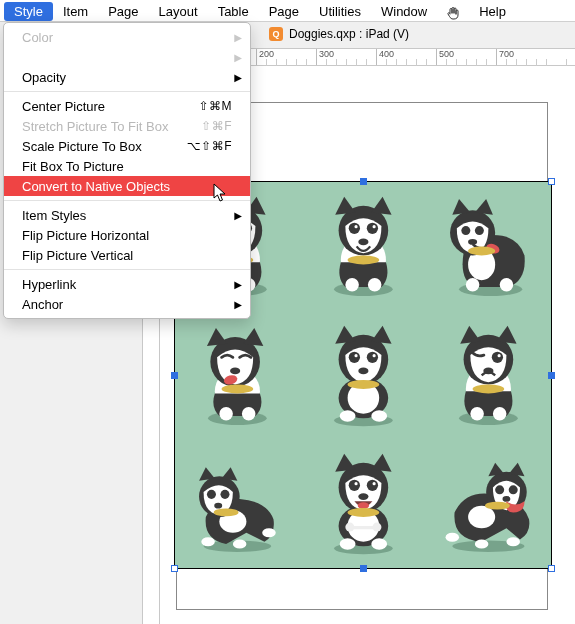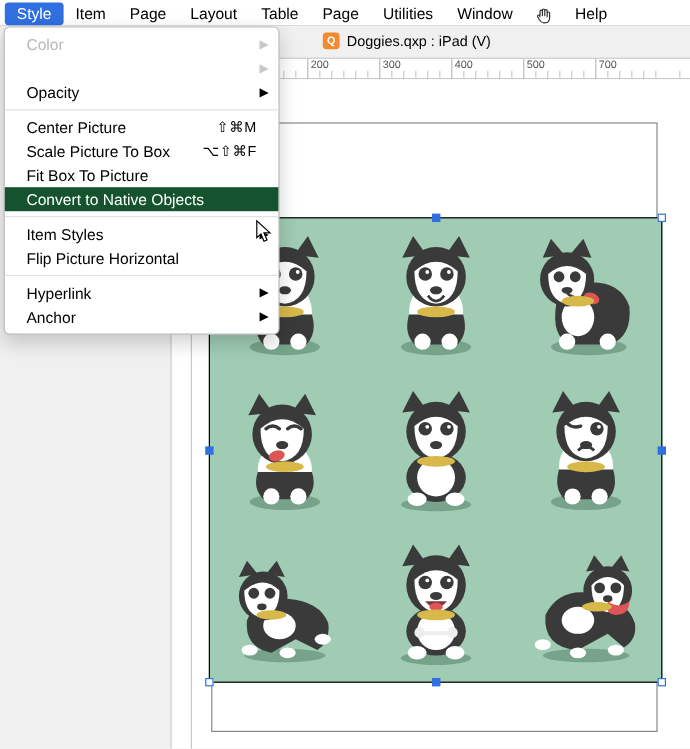--- a/index.html
+++ b/index.html
@@ -18,24 +18,24 @@
   .ruler-h .minor{position:absolute;top:10px;height:8px;border-left:1px solid #ccc;}
   .ruler-v{position:absolute;left:142px;top:44px;bottom:0;width:18px;background:#fff;border-left:1px solid #c8c8c8;border-right:1px solid #c8c8c8;}
   .canvas{position:absolute;left:160px;top:44px;right:0;bottom:0;background:#fff;}
   .page{position:absolute;left:16px;top:36px;width:372px;height:508px;border:1px solid #888;background:#fff;}
   .imgbox{position:absolute;left:-3px;top:78px;width:378px;height:388px;background:#9fccb3;border:1px solid #000;}
   .dog-grid{display:grid;grid-template-columns:repeat(3,1fr);grid-template-rows:repeat(3,1fr);width:100%;height:100%;}
   .dog-cell{position:relative;display:flex;align-items:center;justify-content:center;}
   .dog-cell svg{max-width:90%;max-height:90%;}
   .sel-handle{position:absolute;width:7px;height:7px;background:#fff;border:1px solid #2f6fe0;}
   .sel-cross{position:absolute;width:7px;height:7px;background:#2f6fe0;}
-  .dropdown{position:absolute;left:3px;top:22px;width:230px;background:#fff;border:1px solid #bcbcbc;border-radius:5px;box-shadow:0 6px 16px rgba(0,0,0,.18);padding:4px 0;z-index:100;}
+  .dropdown{position:absolute;left:3px;top:22px;width:248px;background:#fff;border:1px solid #bcbcbc;border-radius:5px;box-shadow:0 6px 16px rgba(0,0,0,.18);padding:4px 0;z-index:100;}
   .dropdown .row{display:flex;align-items:center;height:20px;padding:0 18px;cursor:default;position:relative;}
   .dropdown .row.disabled{color:#b8b8b8;}
-  .dropdown .row.highlight{background:#14532d;color:#fff;}
+  .dropdown .row.highlight{background:#ef4444;color:#fff;}
   .dropdown .row .lab{flex:1;}
   .dropdown .row .short{font-size:12px;letter-spacing:0.5px;}
   .dropdown .row .sub{position:absolute;right:8px;font-size:10px;}
   .dropdown .row.disabled .sub{color:#c8c8c8;}
   .dropdown .sep{height:1px;background:#e2e2e2;margin:4px 0;}
   .cursor{position:absolute;left:213px;top:183px;z-index:200;pointer-events:none;}
 </style>
 </head>
 <body>
 
@@ -311,37 +311,44 @@
     </div>
   <div class="row">
       <span class="lab">Opacity</span>
       <span class="sub">▶</span>
     </div>
   <div class="sep"></div>
   <div class="row">
       <span class="lab">Center Picture</span>
       <span class="short">⇧⌘M</span>
     </div>
+  <div class="row disabled">
+      <span class="lab">Stretch Picture To Fit Box</span>
+      <span class="short">⇧⌘F</span>
+    </div>
   <div class="row">
       <span class="lab">Scale Picture To Box</span>
       <span class="short">⌥⇧⌘F</span>
     </div>
   <div class="row">
       <span class="lab">Fit Box To Picture</span>
     </div>
   <div class="row highlight">
       <span class="lab">Convert to Native Objects</span>
     </div>
   <div class="sep"></div>
   <div class="row">
       <span class="lab">Item Styles</span>
       <span class="sub">▶</span>
     </div>
   <div class="row">
       <span class="lab">Flip Picture Horizontal</span>
+    </div>
+  <div class="row">
+      <span class="lab">Flip Picture Vertical</span>
     </div>
   <div class="sep"></div>
   <div class="row">
       <span class="lab">Hyperlink</span>
       <span class="sub">▶</span>
     </div>
   <div class="row">
       <span class="lab">Anchor</span>
       <span class="sub">▶</span>
     </div>

